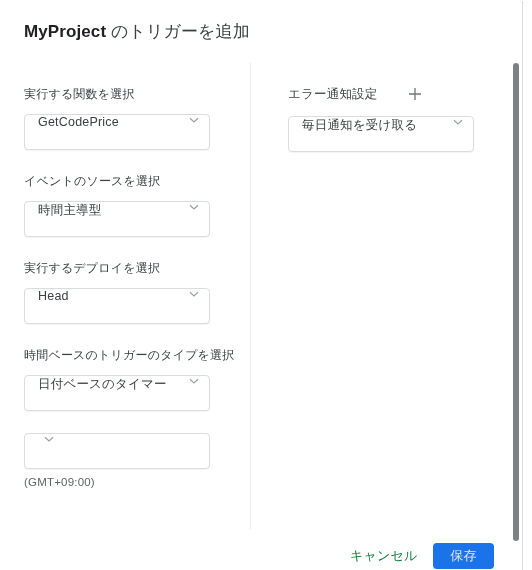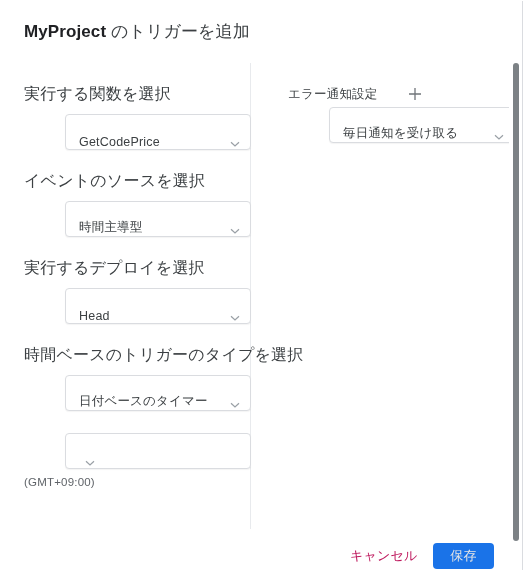--- a/index.html
+++ b/index.html
@@ -77,41 +77,40 @@
     width: 1px;
     height: 466px;
     background: #e8eaed;
   }
 
   
   .field {
     margin-bottom: 22px;
   }
   .field-label {
-    font-size: 16px;
+    font-size: 12px;
     line-height: 18px;
     color: #3c4043;
     margin-bottom: 11px;
     letter-spacing: 0.2px;
     white-space: nowrap;
   }
   .select {
     position: relative;
     box-sizing: border-box;
     width: 186px;
     height: 36px;
     border: 1px solid #dadce0;
     border-radius: 4px;
     background: #ffffff;
     display: flex;
-    align-items: flex-end;
+    align-items: flex-start;
     padding: 0 10px 0 13px;
     box-shadow: 0 1px 1px rgba(60,64,67,0.06);
     cursor: pointer;
-    margin-left: 41px;
   }
   .select-value {
     font-size: 12.5px;
     color: #3c4043;
     letter-spacing: 0.2px;
     white-space: nowrap;
     overflow: hidden;
     text-overflow: ellipsis;
     flex: 1;
   }
@@ -131,21 +130,21 @@
     font-size: 11.5px;
     color: #5f6368;
     letter-spacing: 0.2px;
     margin-top: 7px;
   }
 
   
   .right-head {
     display: flex;
     align-items: center;
-    margin-bottom: 4px;
+    margin-bottom: 13px;
     height: 18px;
   }
   .right-head-label {
     font-size: 12.5px;
     color: #3c4043;
     letter-spacing: 0.2px;
     white-space: nowrap;
   }
   .add-icon {
     margin-left: 30px;
@@ -162,21 +161,21 @@
     left: 0;
     top: 540px;
     width: 523px;
     height: 30px;
   }
   .btn-cancel {
     position: absolute;
     left: 350px;
     top: 6px;
     font-size: 13px;
-    color: #be185d;
+    color: #15803d;
     letter-spacing: 0.2px;
     background: none;
     border: none;
     padding: 0;
     font-family: inherit;
     cursor: pointer;
     white-space: nowrap;
   }
   .btn-save {
     position: absolute;

